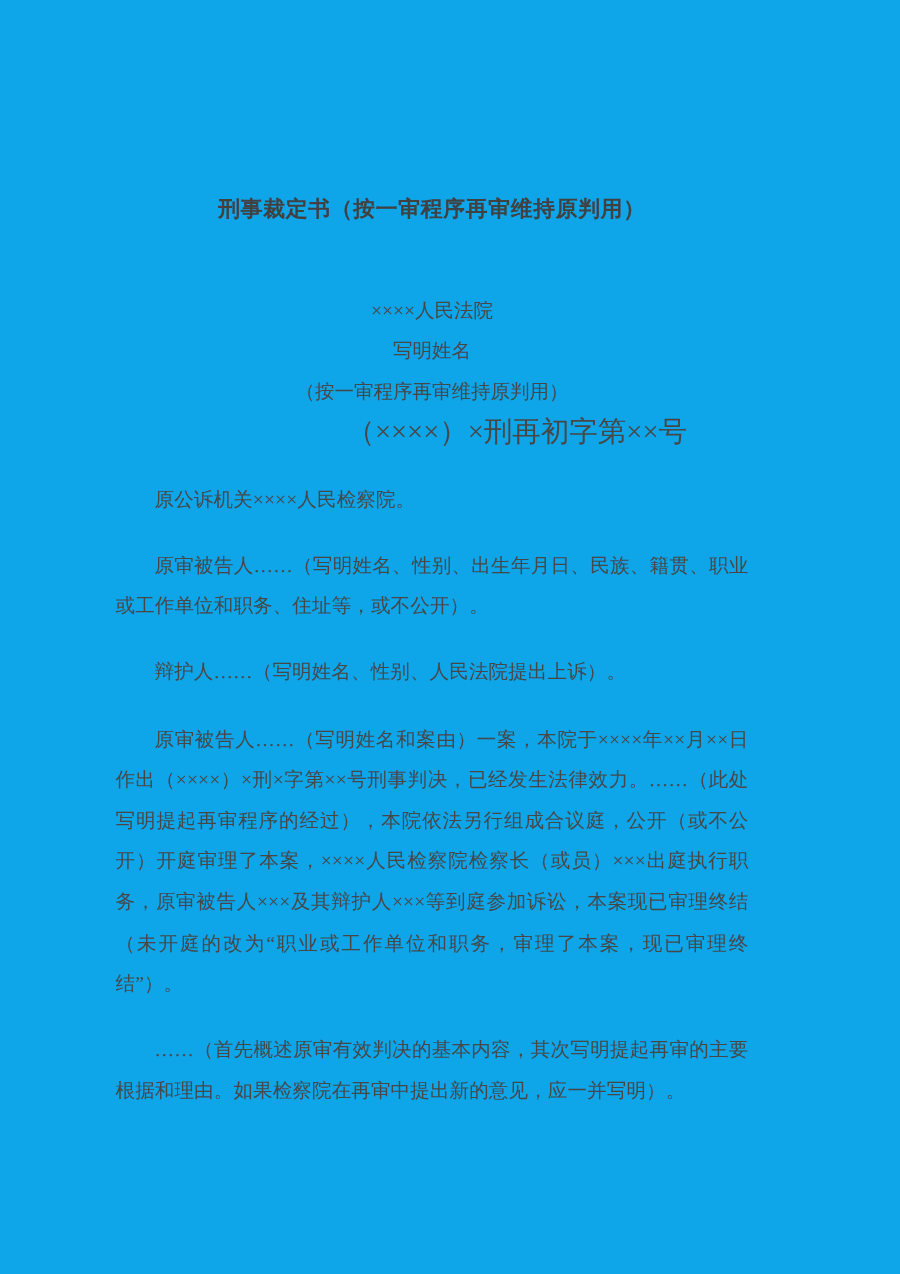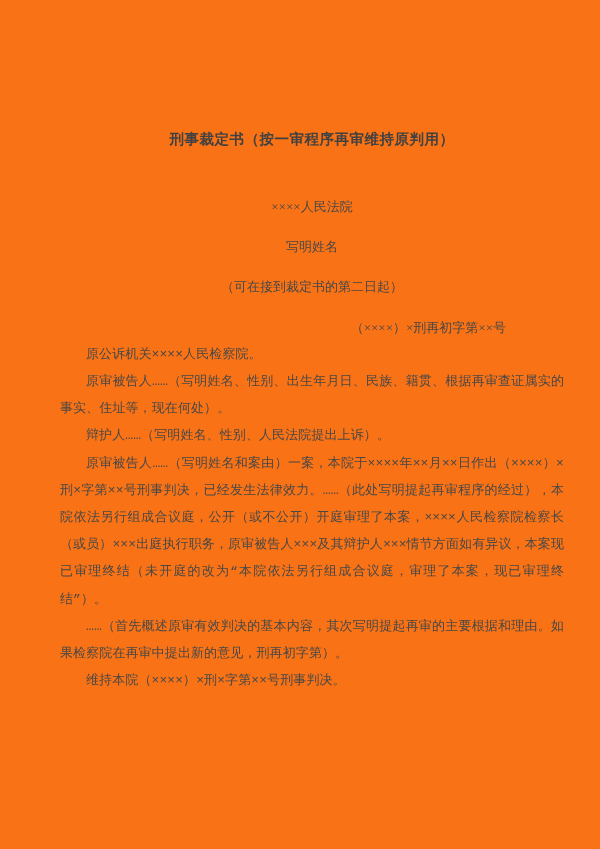--- a/index.html
+++ b/index.html
@@ -5,88 +5,86 @@
   html, body {
     margin: 0;
     padding: 0;
     background: #ffffff;
   }
   .page {
     position: relative;
     width: 600px;
     height: 849px;
     margin: 0 auto;
-    background: #f97316;
+    background: #0ea5e9;
     box-sizing: border-box;
-    padding: 130px 36px 0 60px;
+    padding: 130px 84px 0 60px;
     overflow: hidden;
     font-family: "Liberation Serif", "DejaVu Serif", serif;
     color: #474747;
   }
   .doc-title {
     margin: 0;
     font-size: 14.5px;
     font-weight: bold;
     text-align: center;
     letter-spacing: 0.5px;
     color: #414141;
   }
   .head-block {
     margin-top: 44px;
   }
   .head-line {
-    margin: 13px;
+    margin: 0;
     font-size: 13px;
     line-height: 27.2px;
     text-align: center;
   }
   .case-no {
     margin: 0;
-    font-size: 13px;
+    font-size: 19px;
     line-height: 27.2px;
     text-align: right;
     padding-right: 58px;
   }
   .body-block p {
-    margin: 0;
+    margin: 17px;
     font-size: 13px;
     line-height: 27.2px;
     text-indent: 2em;
     text-align: justify;
     letter-spacing: 0.1px;
-    font-family: Liberation Mono, monospace;
   }
   .signature {
     margin: 0;
     font-size: 13px;
     line-height: 27.2px;
     text-align: right;
     padding-right: 106px;
   }
 </style>
 </head>
 <body>
 
 <div class="page">
 
   <h1 class="doc-title">刑事裁定书（按一审程序再审维持原判用）</h1>
 
   <div class="head-block">
     <p class="head-line">××××人民法院</p>
     <p class="head-line">写明姓名</p>
-    <p class="head-line">（可在接到裁定书的第二日起）</p>
+    <p class="head-line">（按一审程序再审维持原判用）</p>
     <p class="case-no">（××××）×刑再初字第××号</p>
   </div>
 
   <div class="body-block">
     <p>原公诉机关××××人民检察院。</p>
-    <p>原审被告人……（写明姓名、性别、出生年月日、民族、籍贯、根据再审查证属实的事实、住址等，现在何处）。</p>
+    <p>原审被告人……（写明姓名、性别、出生年月日、民族、籍贯、职业或工作单位和职务、住址等，或不公开）。</p>
     <p>辩护人……（写明姓名、性别、人民法院提出上诉）。</p>
-    <p>原审被告人……（写明姓名和案由）一案，本院于××××年××月××日作出（××××）×刑×字第××号刑事判决，已经发生法律效力。……（此处写明提起再审程序的经过），本院依法另行组成合议庭，公开（或不公开）开庭审理了本案，××××人民检察院检察长（或员）×××出庭执行职务，原审被告人×××及其辩护人×××情节方面如有异议，本案现已审理终结（未开庭的改为“本院依法另行组成合议庭，审理了本案，现已审理终结”）。</p>
-    <p>……（首先概述原审有效判决的基本内容，其次写明提起再审的主要根据和理由。如果检察院在再审中提出新的意见，刑再初字第）。</p>
-    <p>维持本院（××××）×刑×字第××号刑事判决。</p>
+    <p>原审被告人……（写明姓名和案由）一案，本院于××××年××月××日作出（××××）×刑×字第××号刑事判决，已经发生法律效力。……（此处写明提起再审程序的经过），本院依法另行组成合议庭，公开（或不公开）开庭审理了本案，××××人民检察院检察长（或员）×××出庭执行职务，原审被告人×××及其辩护人×××等到庭参加诉讼，本案现已审理终结（未开庭的改为“职业或工作单位和职务，审理了本案，现已审理终结”）。</p>
+    <p>……（首先概述原审有效判决的基本内容，其次写明提起再审的主要根据和理由。如果检察院在再审中提出新的意见，应一并写明）。</p>
   </div>
 
   <p class="signature">
     
   </p>
 
 </div>
 
 </body></html>

